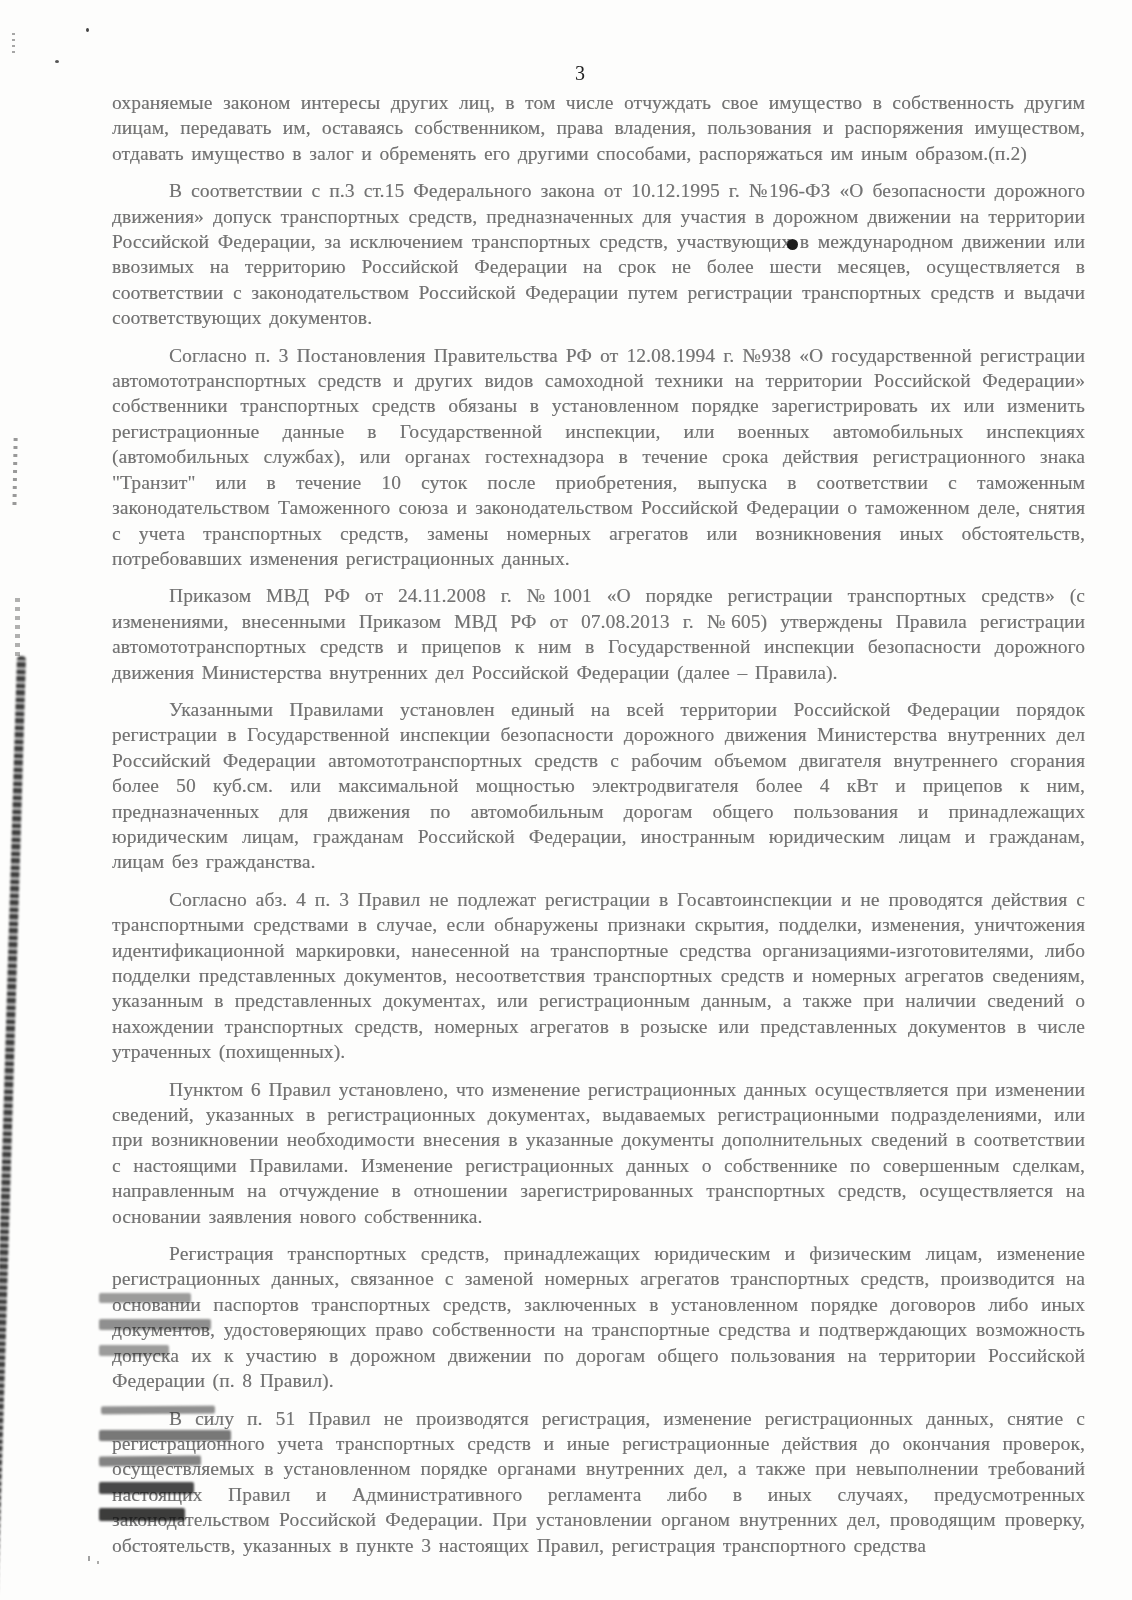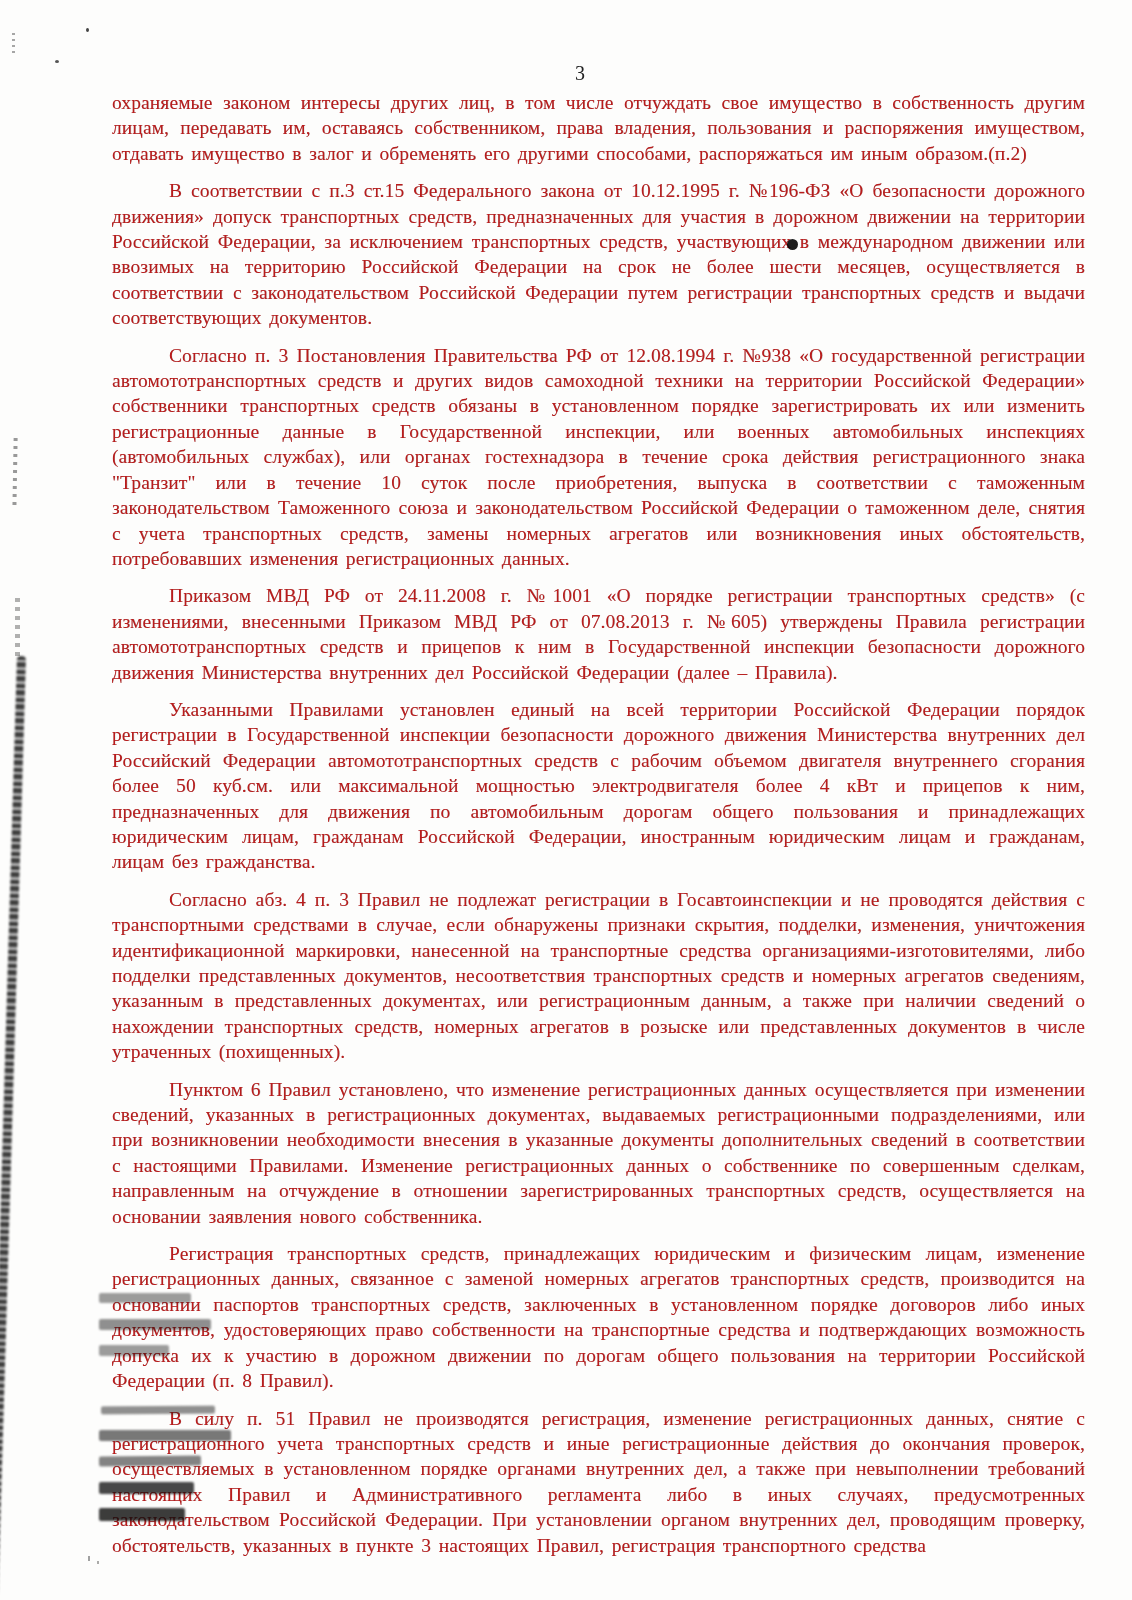--- a/index.html
+++ b/index.html
@@ -33,21 +33,21 @@
     width: 973px;
   }
   .para {
     margin: 0 0 12px 0;
     font-size: 19.4px;
     line-height: 25.4px;
     text-align: justify;
     text-indent: 57px;
     letter-spacing: 0.15px;
     word-spacing: 2.6px;
-    color: #b91c1c;
+    color: #737373;
     text-shadow: 0.35px 0.35px 0 rgba(25,25,25,0.30);
   }
   .para.no-indent { text-indent: 0; }
 
   
   .artifact { position: absolute; pointer-events: none; }
 
   .streak-a {
     left: 13px; top: 438px; width: 4px; height: 72px;
     background: repeating-linear-gradient(to bottom, rgba(70,70,70,0.55) 0 3px, transparent 3px 8px);

